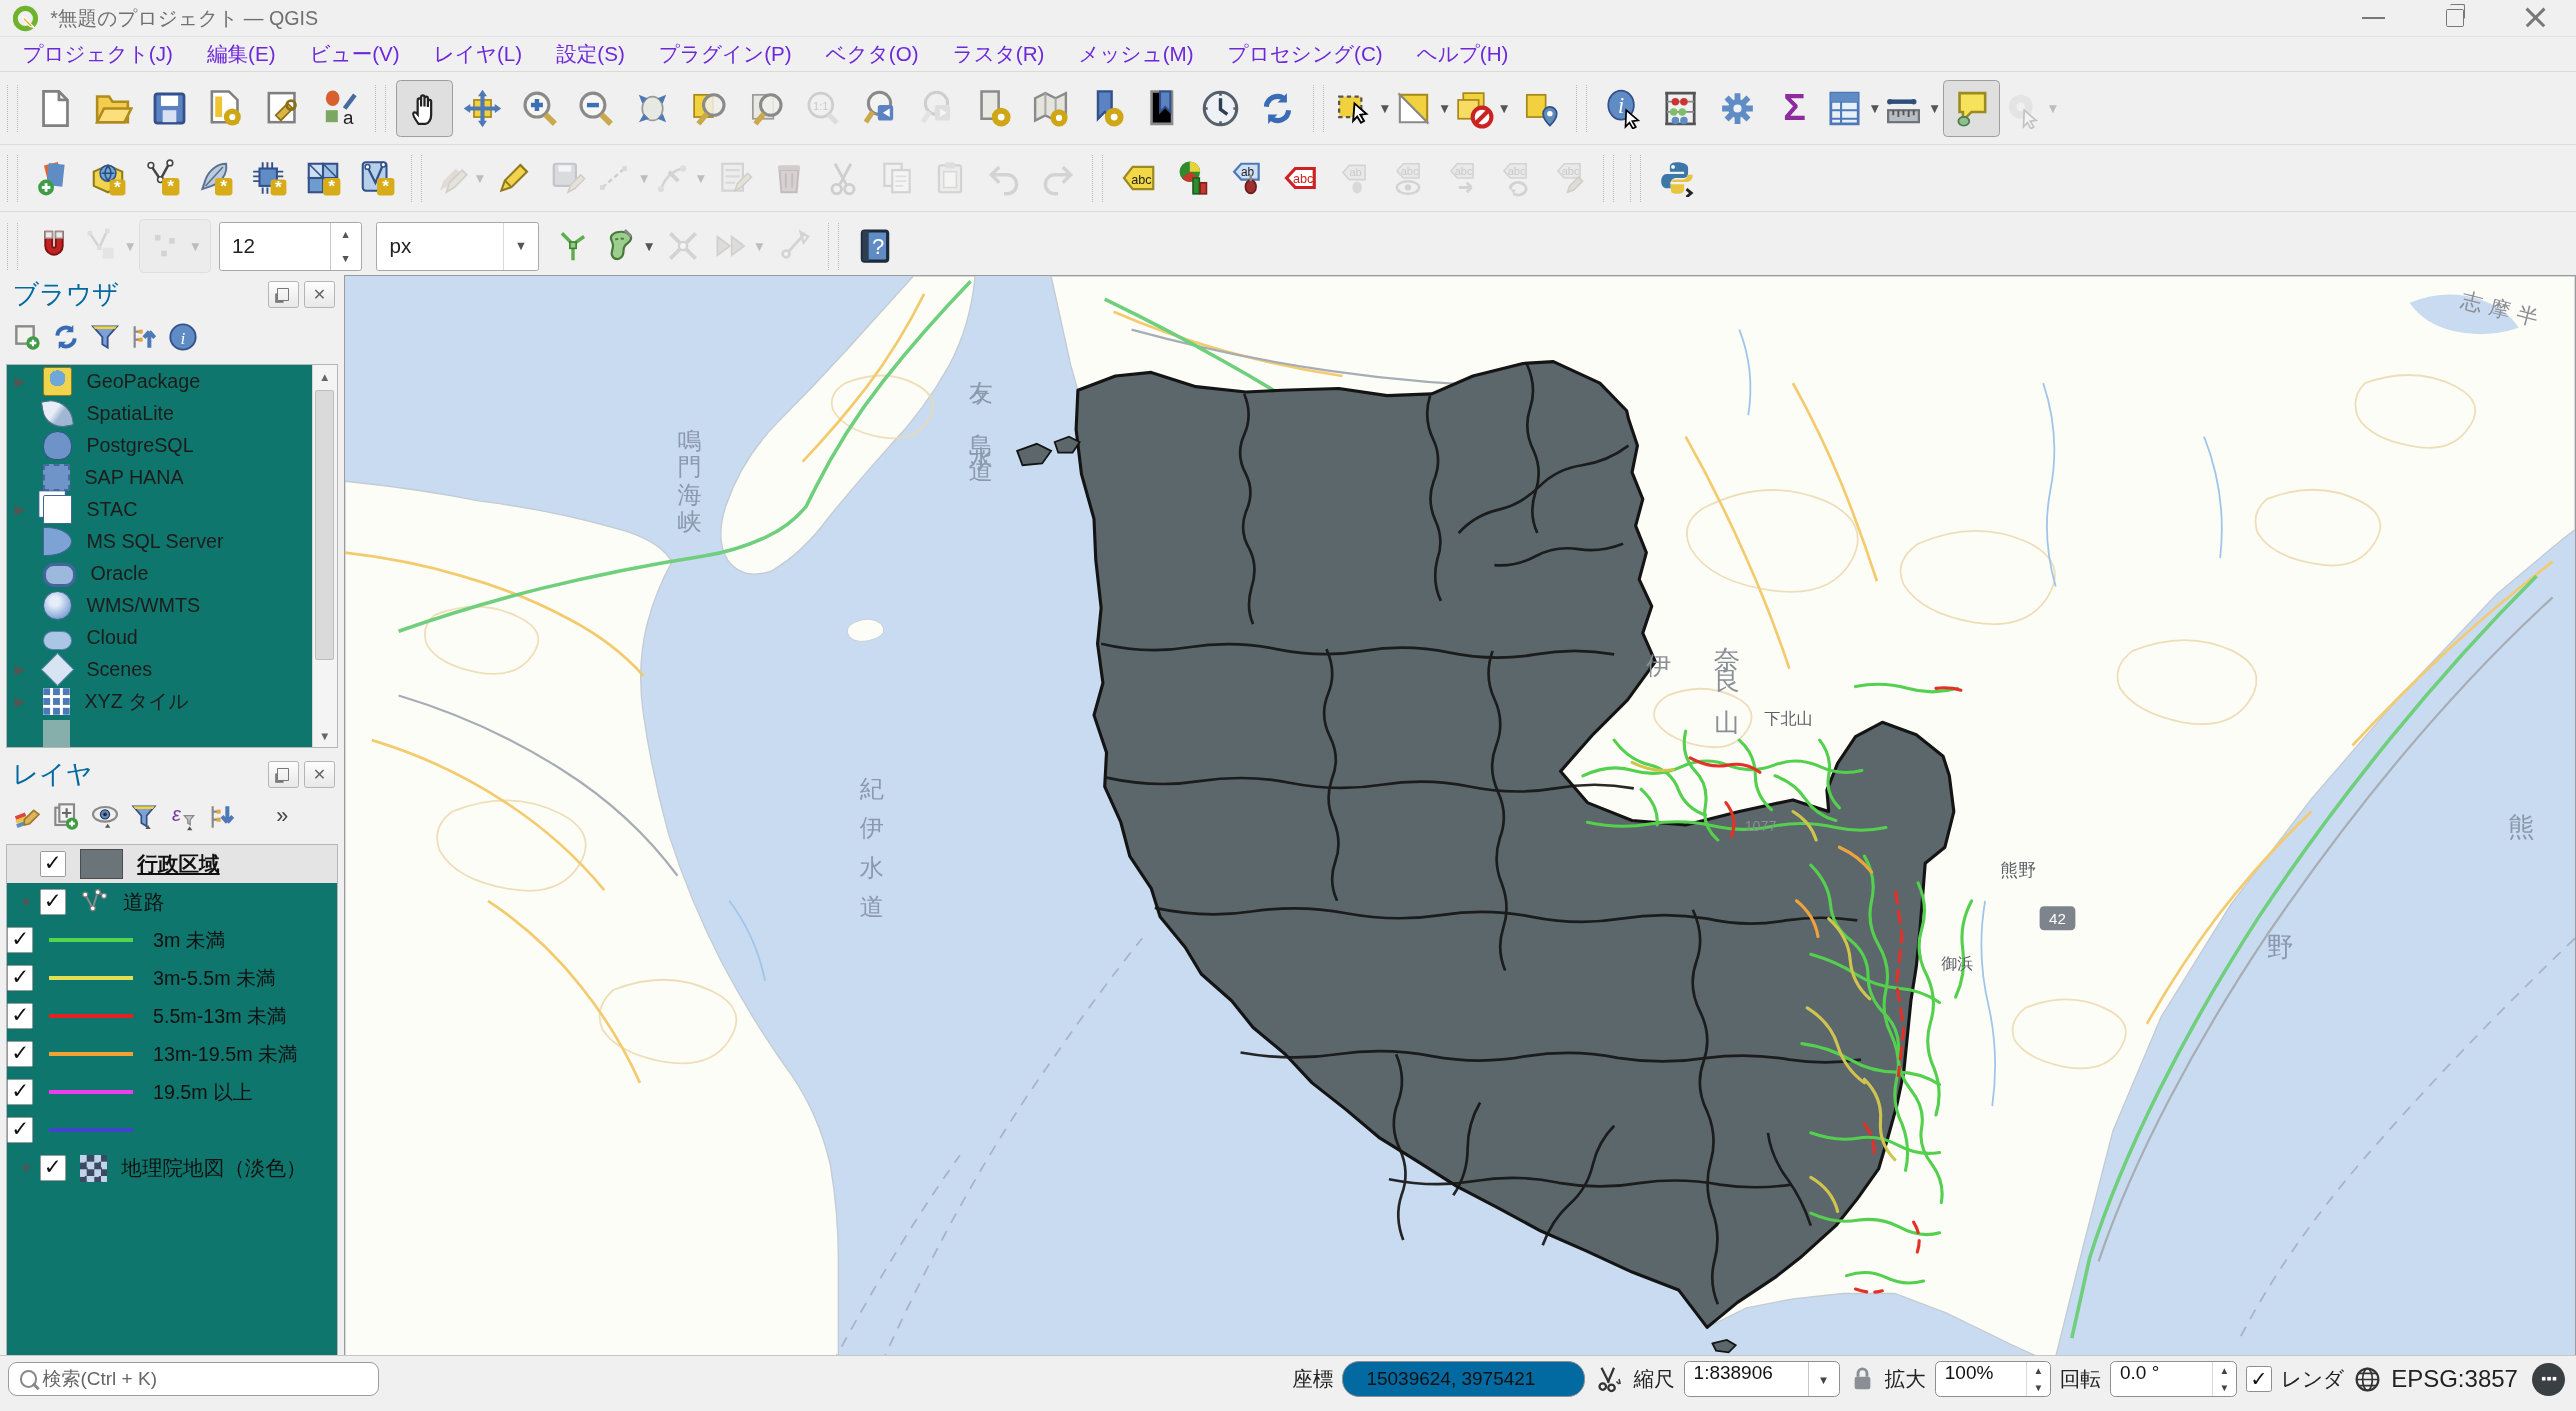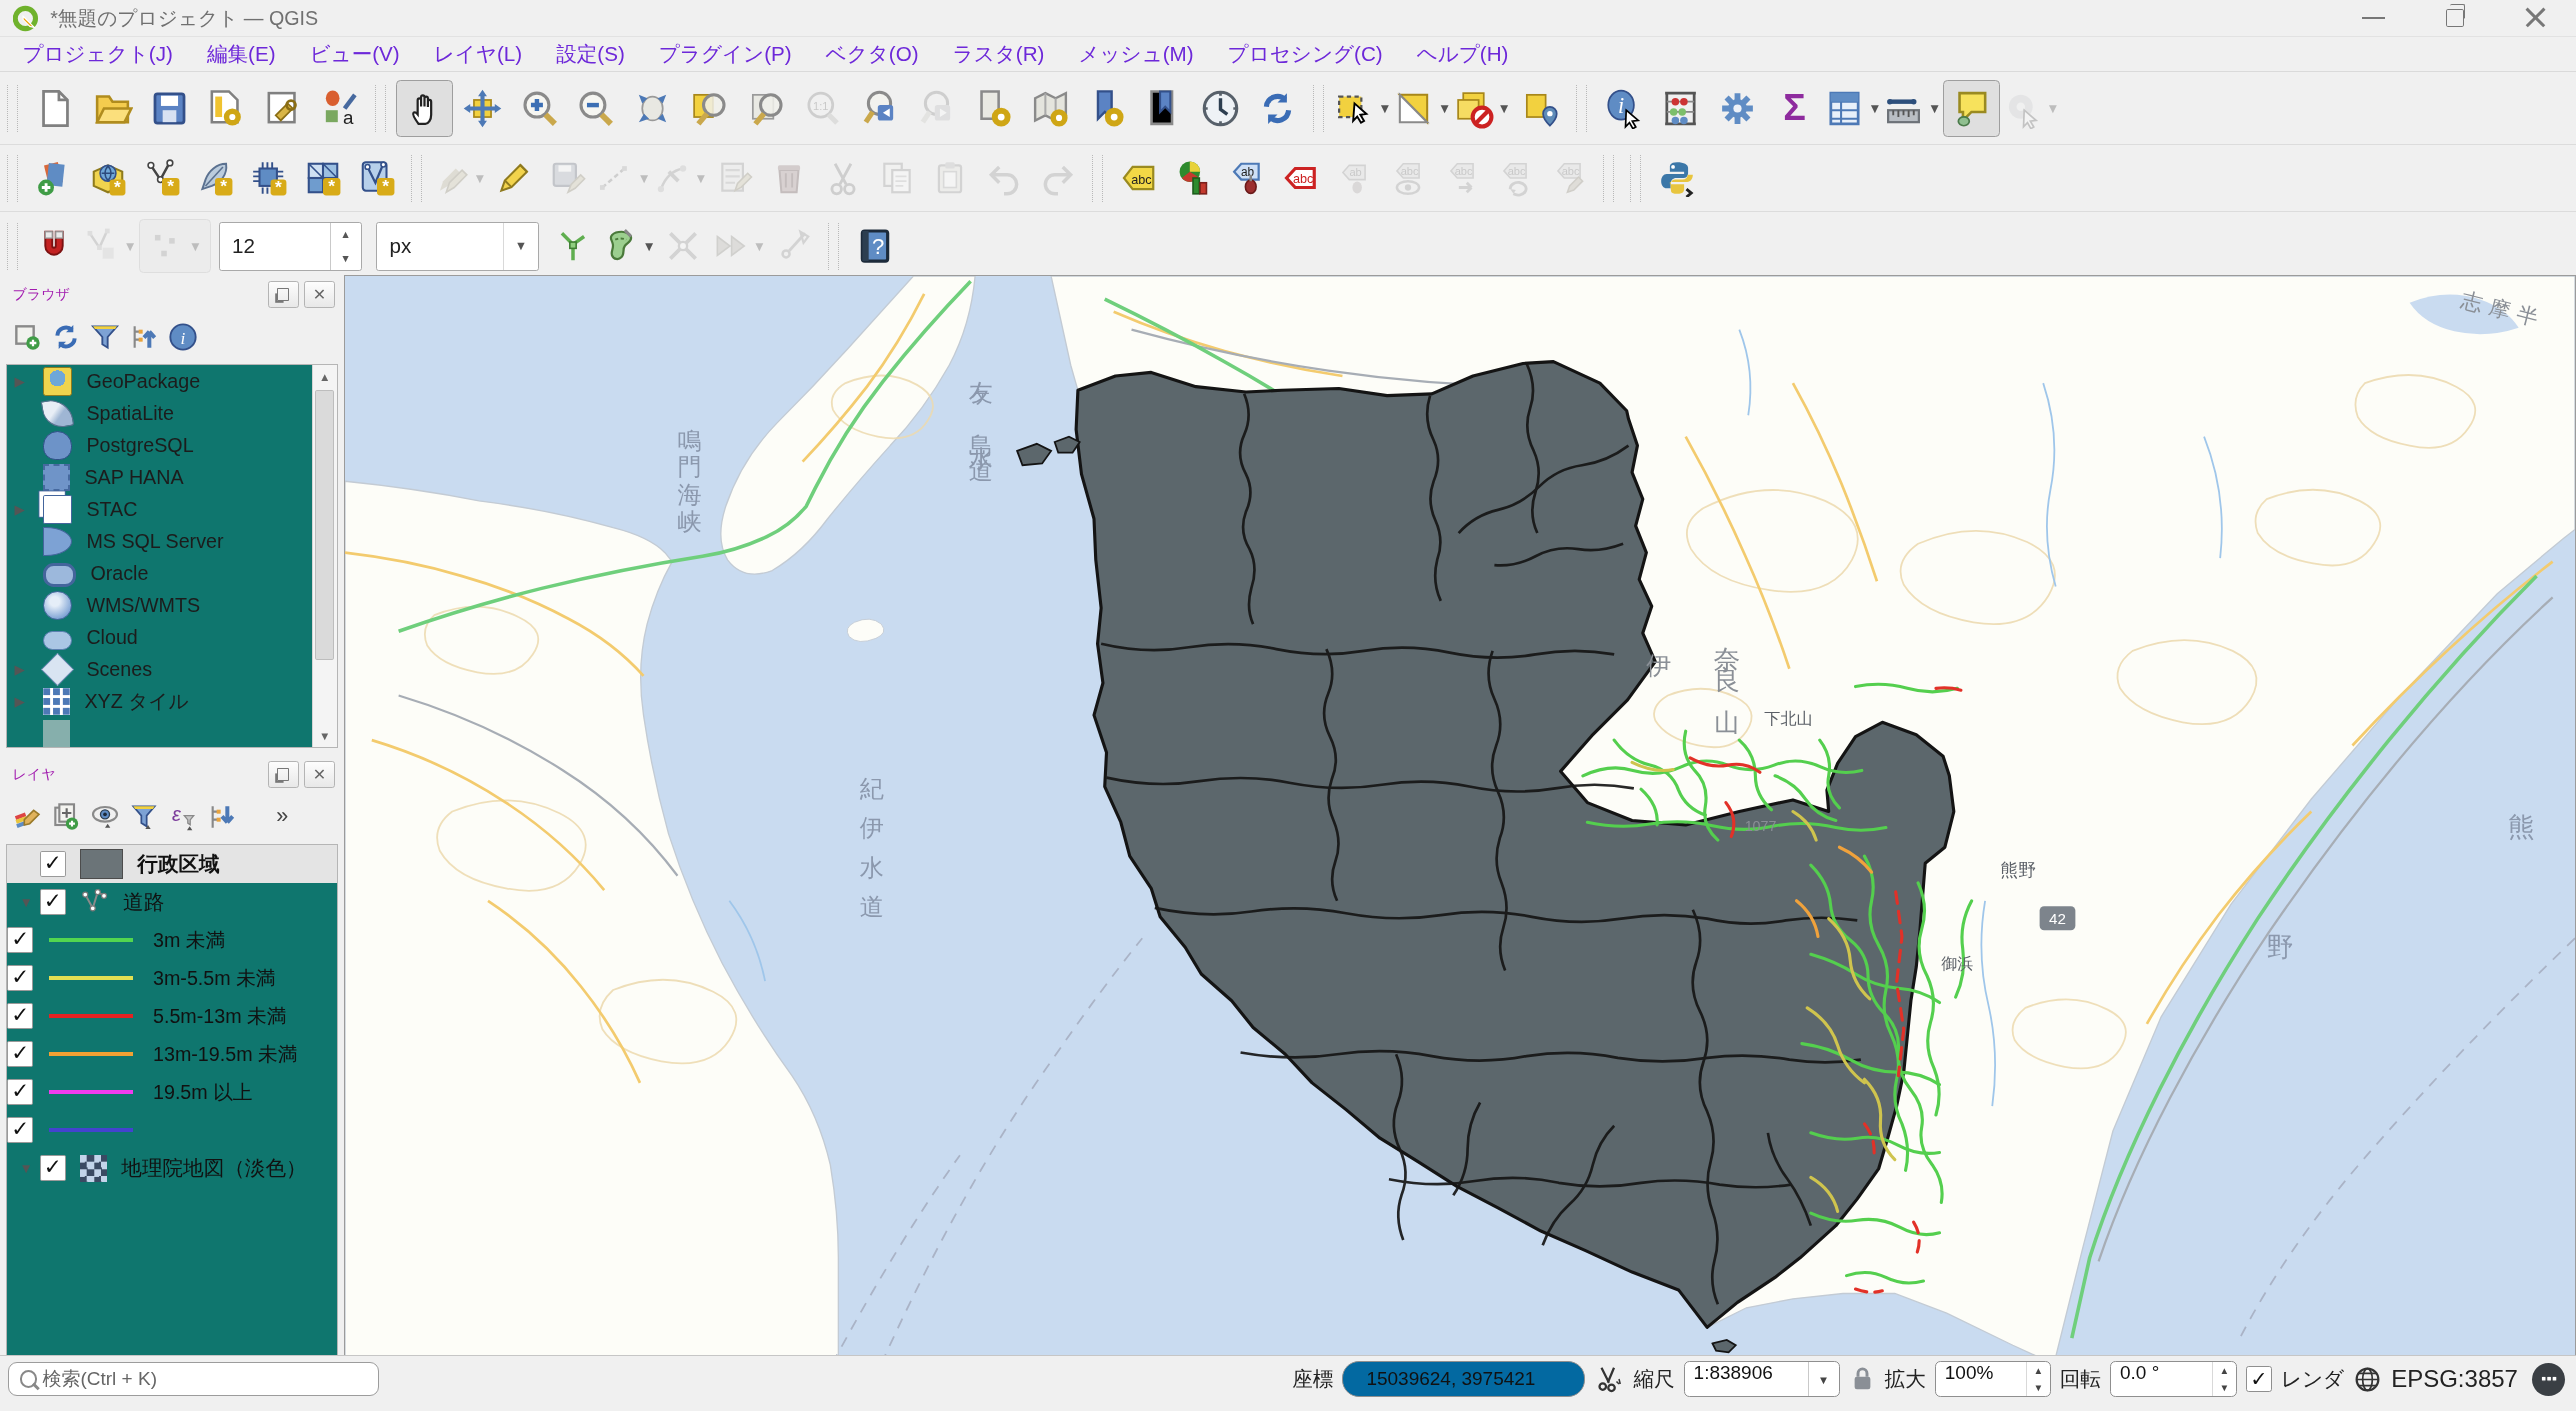--- a/index.html
+++ b/index.html
@@ -35,21 +35,21 @@
   .dda{font-size:13.4px;color:#555;margin-left:3.6px}
   .spinbox,.combo{height:47px;background:#fff;border:0.9px solid #a9a9a9;border-radius:2.7px;display:flex;align-items:center;font-size:20.6px;color:#222;margin:0 7.2px}
   .spinbox{width:141px}.combo{width:161px}
   .spinbox .val,.combo .val{flex:1;padding-left:12.5px}
   .spincol{width:30px;height:100%;border-left:0.9px solid #c9c9c9;display:flex;flex-direction:column}
   .spincol div{flex:1;display:flex;align-items:center;justify-content:center;font-size:10.7px;color:#555}
   .combo .dd{width:34px;height:100%;display:flex;align-items:center;justify-content:center;font-size:12.5px;color:#555;border-left:0.9px solid #d9d9d9}
   
   .panels{position:absolute;left:0;top:275px;width:344px;bottom:46px;background:#f0f0f0}
   .panel-h{height:39px;display:flex;align-items:center;padding:0 9px 0 12.5px}
-  .panel-h .pt{font-size:14px;color:#a21caf;flex:1}
+  .panel-h .pt{font-size:26px;color:#0369a1;flex:1}
   .pbtn{width:29px;height:25px;border:0.9px solid #b4b4b4;border-radius:2.7px;background:linear-gradient(#fdfdfd,#e8e8e8);display:flex;align-items:center;justify-content:center;margin-left:5.4px;color:#666}
   .pbtn.fl::after{content:"";width:10.7px;height:10.7px;border:1.8px solid #777;border-radius:0.9px;box-shadow:-3.6px 3.6px 0 -1.8px #777}
   .pbtn.cl{font-size:16px;font-weight:bold}
   .pbtn.cl::after{content:"✕"}
   .ptools{height:45px;display:flex;align-items:center;padding-left:7.2px}
   .ptb{width:39px;height:39px;display:flex;align-items:center;justify-content:center;border-radius:3.6px}
   .ptb svg{width:32px;height:32px}
   .tree{position:absolute;left:6.3px;right:6.3px;background:#0f766e;border:0.9px solid #b5b5b5;overflow:hidden}
   .btree{top:89px;bottom:7.2px}
   .ltree{top:89px;bottom:7.2px}
@@ -80,21 +80,21 @@
   .lrow{height:38px;display:flex;align-items:center;padding-left:5.4px}
   .lrow.sel{background:#e4e4e4}
   .lexp{width:27px;font-size:13.4px;color:#555;text-align:center}
   .lexp.open::after{content:"▼"}
   .chk{width:24px;height:24px;background:#fff;border:1.8px solid #9a9a9a;border-radius:1.8px;display:flex;align-items:center;justify-content:center;flex:none}
   .chk::after{content:"✓";font-size:21.5px;font-weight:bold;color:#111;line-height:1}
   .swatch-poly{width:41px;height:28px;background:#6b7478;border:0.9px solid #4c4c4c;margin:0 14.3px}
   .lyr-line-ic{width:36px;height:30px;margin:0 10.7px}
   .lyr-raster{width:27px;height:27px;margin:0 14.3px;background:conic-gradient(#3b4a63 0 25%,#c3d4ea 0 50%,#3b4a63 0 75%,#c3d4ea 0);background-size:14.3px 14.3px}
   .lname{font-size:20.6px;color:#111}
-  .lname.u{font-weight:bold}
+  .lname.u{text-decoration:underline;font-weight:bold}
   .subrow{height:38px;display:flex;align-items:center;}
   .subrow .line{width:84px;height:4.5px;margin:0 19.7px 0 16px;flex:none}
   .subrow .sl{font-size:19.7px;color:#111}
   
   .map{position:absolute;left:344px;top:275px;right:0;bottom:46px;border:0.9px solid #9b9b9b;background:#c9dbf0}
   .map svg{width:100%;height:100%;display:block}
   
   .statusbar{position:absolute;left:0;bottom:9px;width:100%;height:46px;background:#f0f0f0;border-top:0.9px solid #c6c6c6;display:flex;align-items:center}
   .search{width:369px;height:32px;margin-left:8px;background:#fff;border:1.8px solid #9c9c9c;border-radius:9px;display:flex;align-items:center}
   .mag{width:13.4px;height:13.4px;border:2.7px solid #888;border-radius:50%;margin:0 5.4px 0 10.7px;position:relative}

